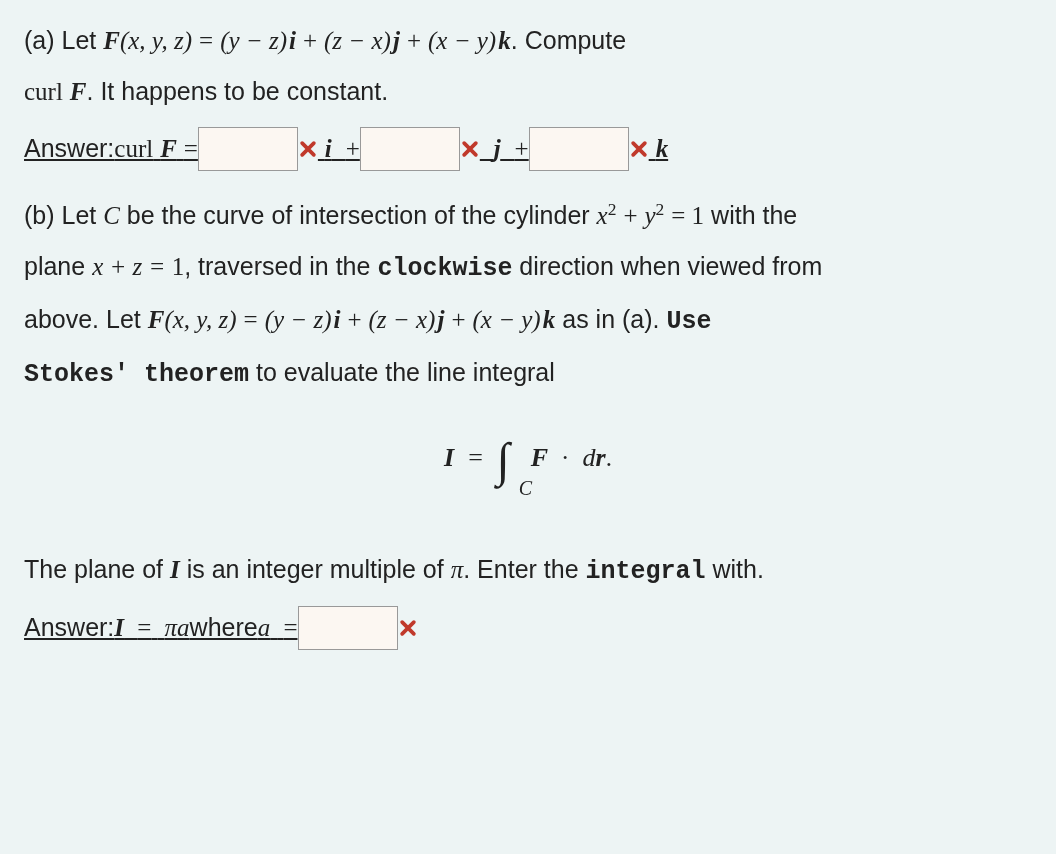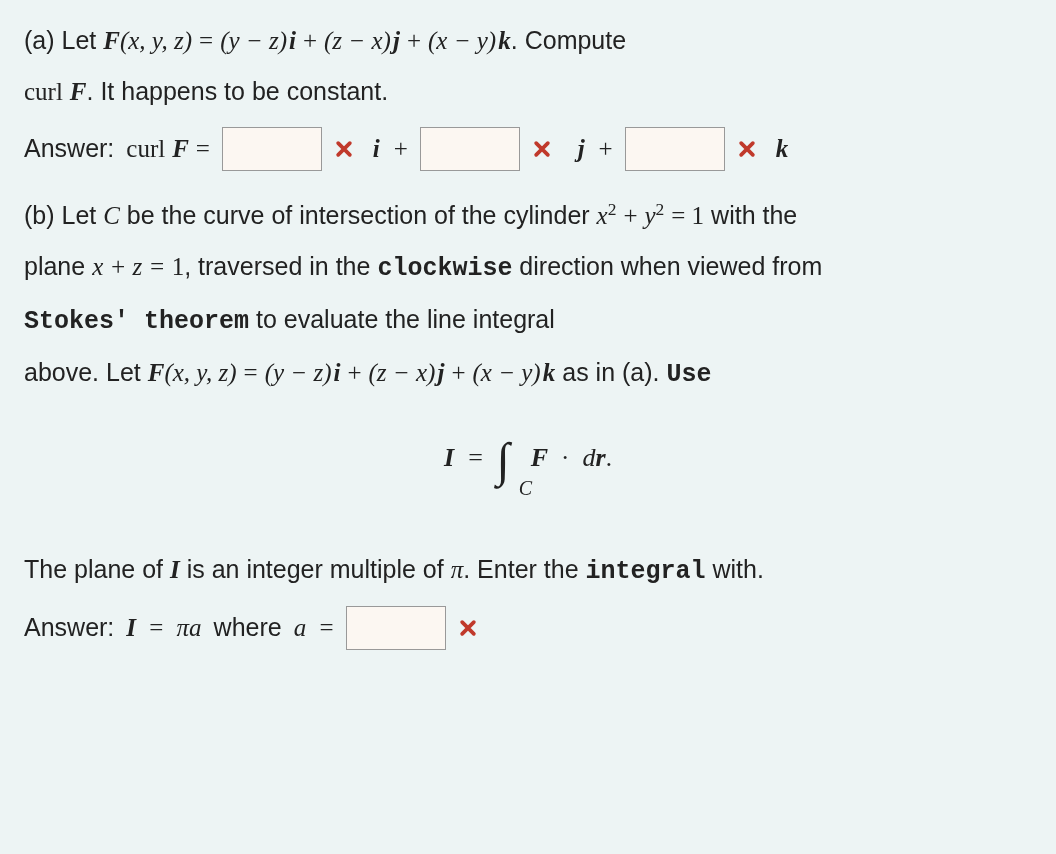--- a/index.html
+++ b/index.html
@@ -33,22 +33,23 @@
       font-weight: bold;
       font-family: Liberation Mono, monospace;
     }
     p {
       margin: 0 0 10px 0;
     }
     .answer-line {
       display: flex;
       align-items: center;
       flex-wrap: wrap;
-      gap: 12px;
+      gap: 0;
       margin: 14px 0 24px 0;
+      text-decoration: underline;
     }
     .input-box {
       width: 100px;
       height: 44px;
       border: 1px solid #999;
       background: #fcf7f2;
       font-size: 22px;
       text-align: center;
       padding: 0 4px;
     }
@@ -149,33 +150,33 @@
   <span class="math-rm">= 1</span>
   <span>with the</span>
 </p>
 <p>
   <span>plane</span>
   <span class="math">x + z = </span><span class="math-rm">1</span><span>, traversed in the</span>
   <span class="bold-text">clockwise</span>
   <span>direction when viewed from</span>
 </p>
 <p>
-  <span class="bold-text">Stokes' theorem</span>
-  <span>to evaluate the line integral</span>
-</p>
-<p>
   <span>above. Let</span>
   <span class="bold-math">F</span><span class="math">(x, y, z)</span>
   <span class="math-rm">=</span>
   <span class="math">(y − z)</span> <span class="bold-math">i</span>
   <span class="math-rm">+</span>
   <span class="math">(z − x)</span> <span class="bold-math">j</span>
   <span class="math-rm">+</span>
   <span class="math">(x − y)</span> <span class="bold-math">k</span><span> as in (a).</span>
   <span class="bold-text">Use</span>
+</p>
+<p>
+  <span class="bold-text">Stokes' theorem</span>
+  <span>to evaluate the line integral</span>
 </p>
 
 <div class="eq-display">
   <span class="bold-math" style="font-size:26px">I</span>
   &nbsp;<span class="math-rm" style="font-size:26px">=</span>&nbsp;
   <span class="integral">∫<span class="int-sub">C</span></span>
   &nbsp;&nbsp;<span class="bold-math" style="font-size:26px">F</span>
   <span class="math-rm" style="font-size:24px">&nbsp;</span><span class="math-rm">·</span><span class="math-rm">&nbsp;</span>
   <span class="math" style="font-size:26px">d</span><span class="bold-math" style="font-size:26px">r</span><span class="math-rm">.</span>
 </div>

